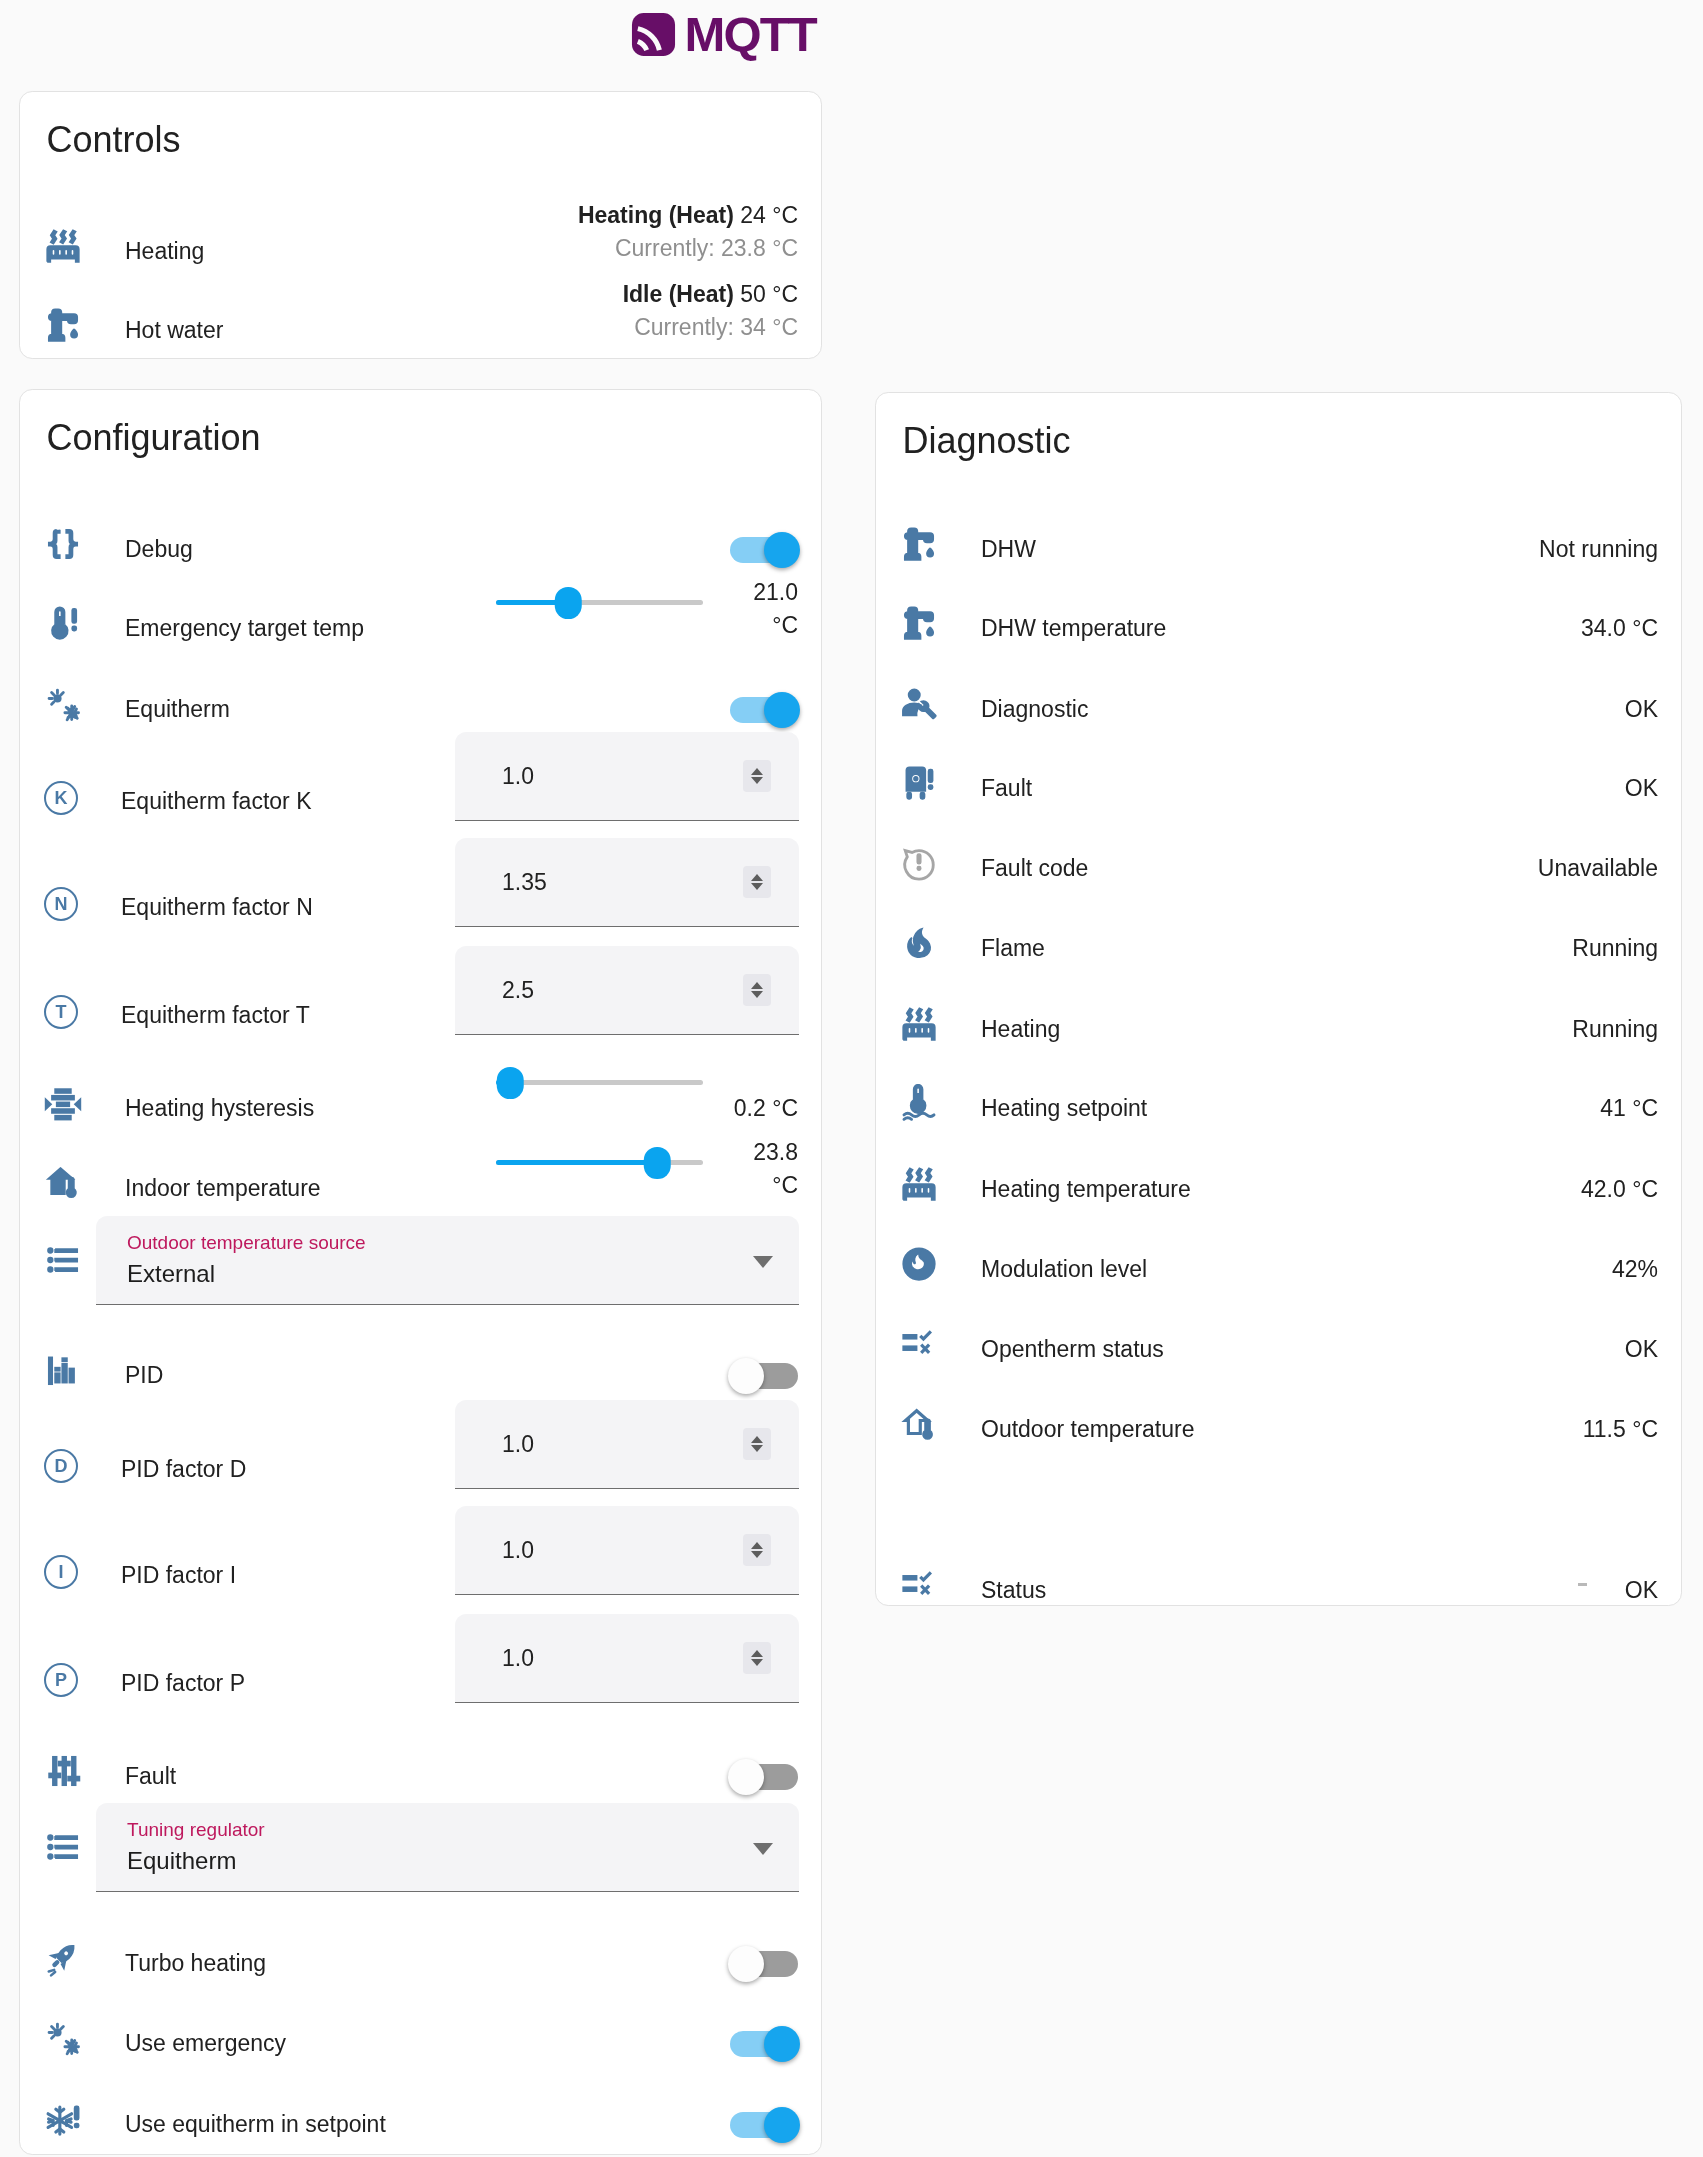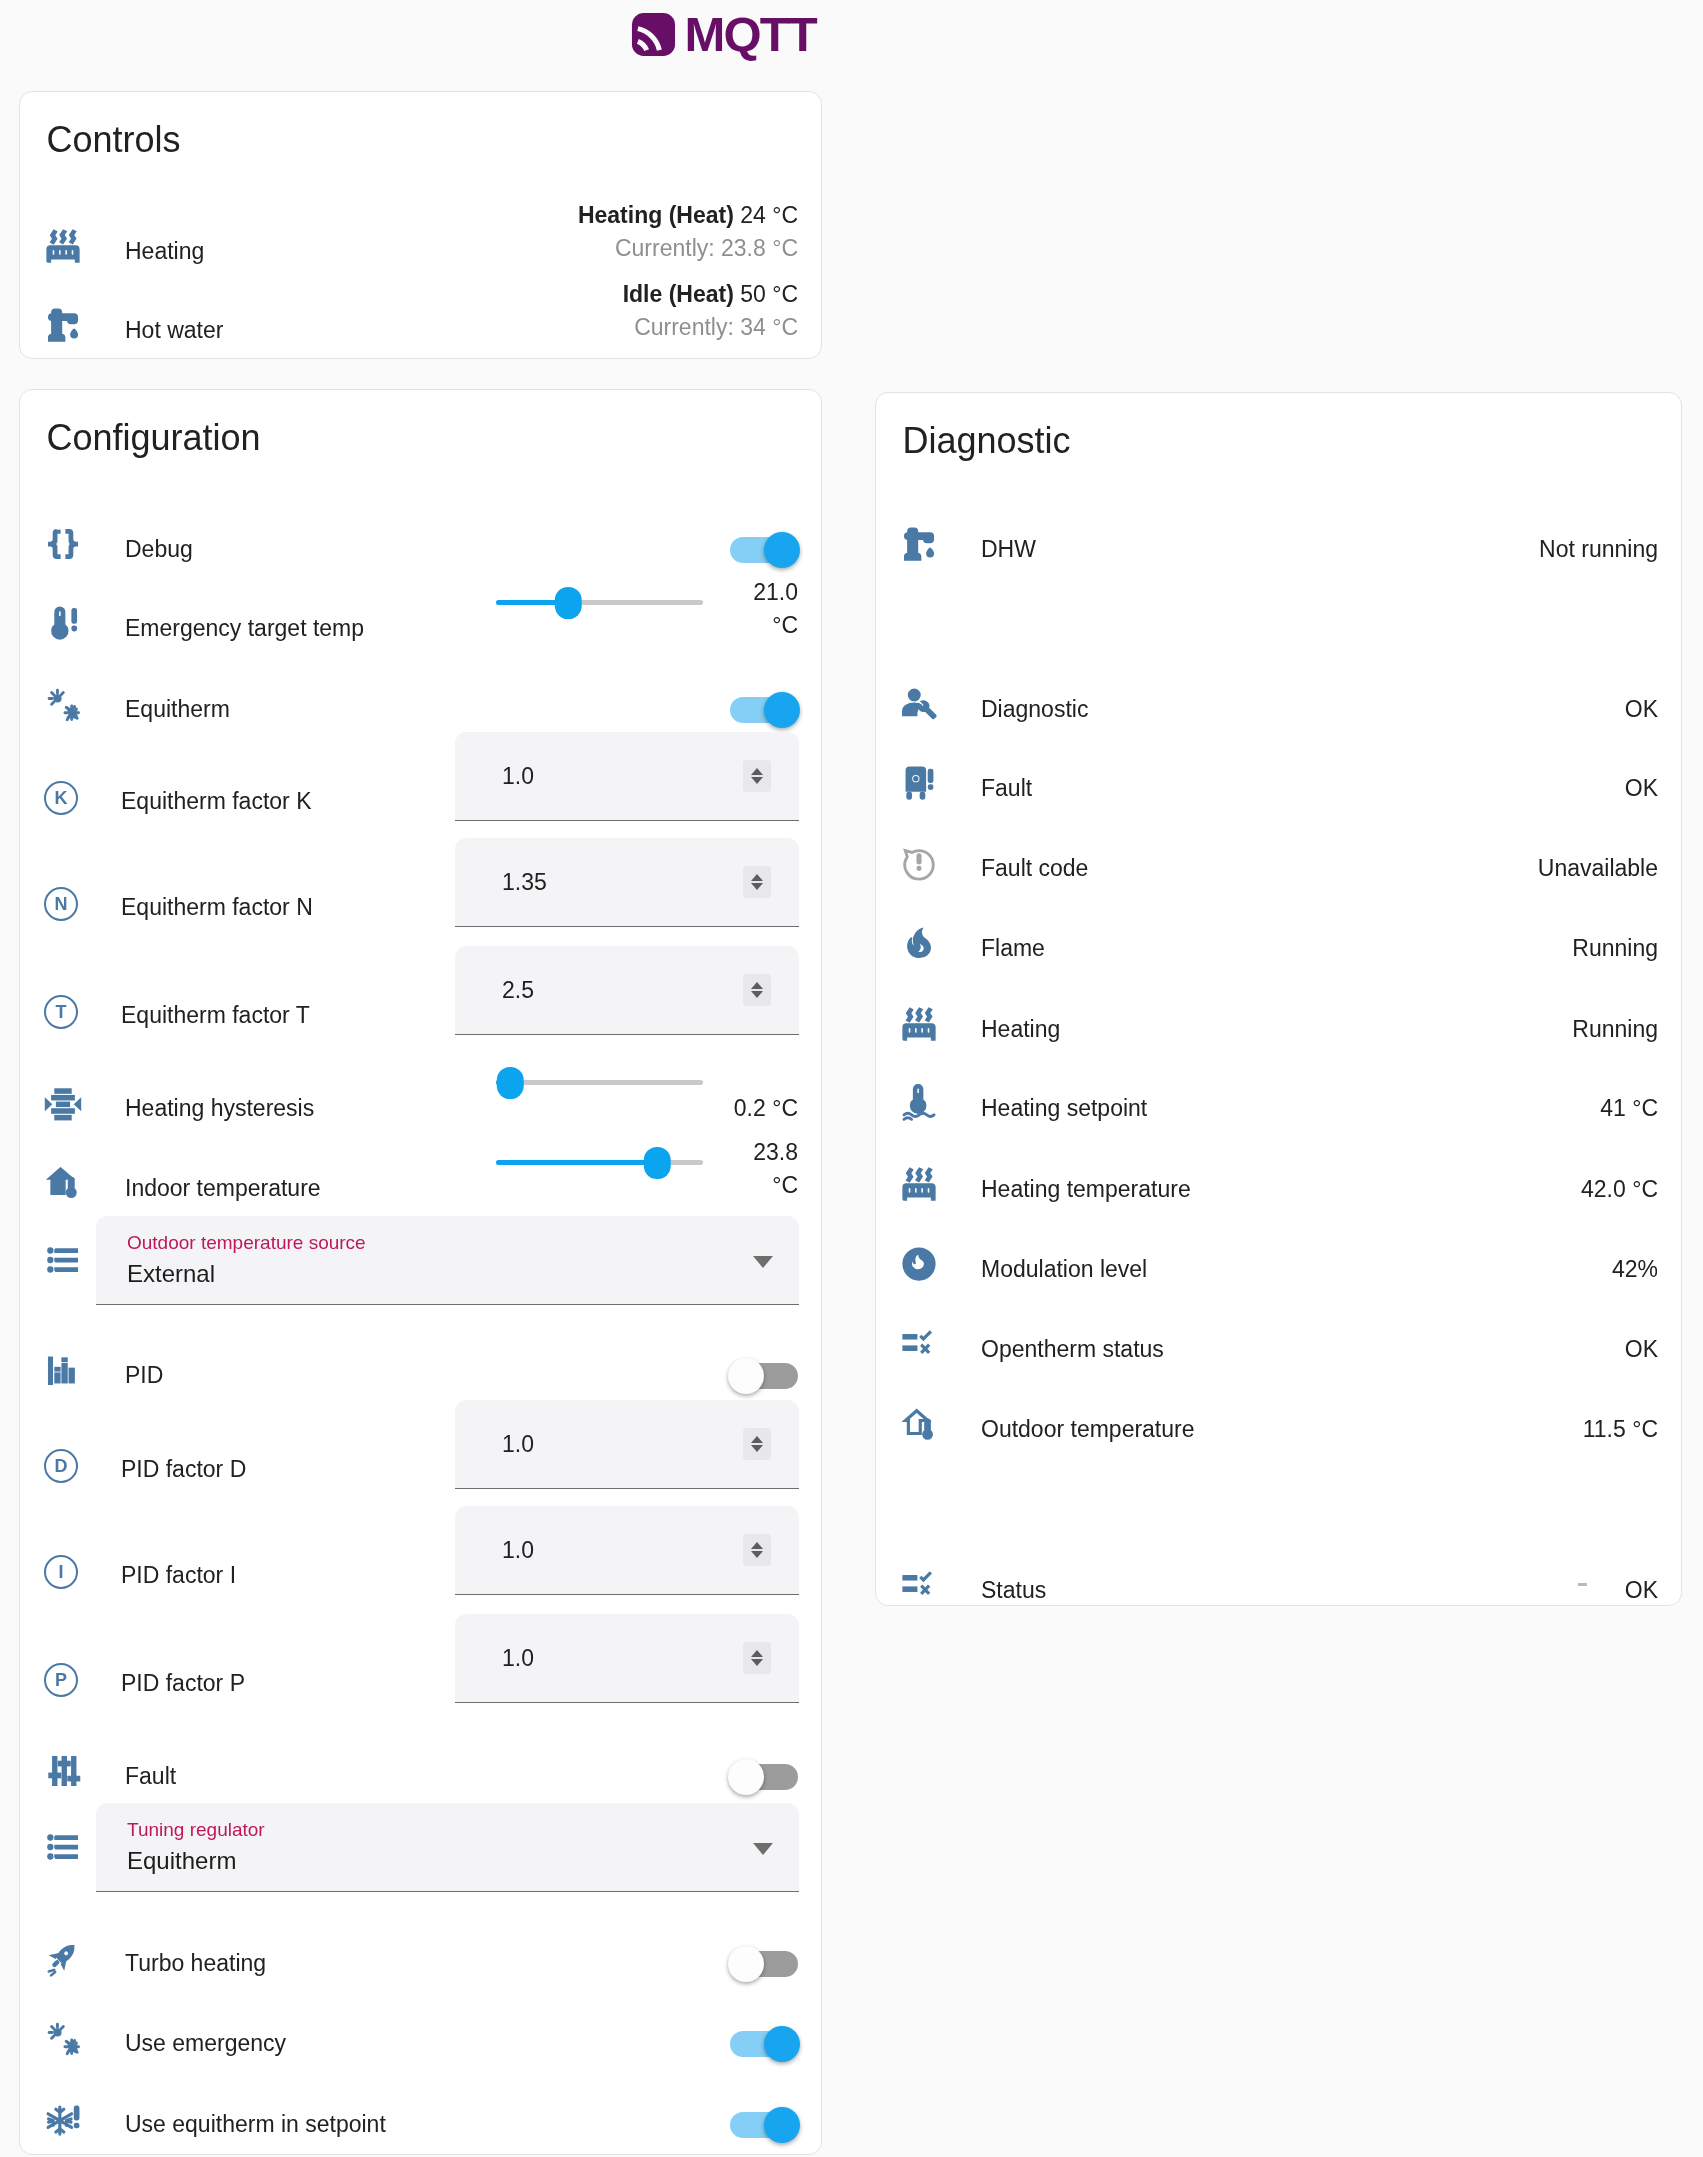--- a/index.html
+++ b/index.html
@@ -470,20 +470,29 @@
 
     <div class="row" style="top:91px;">
       <span class="icon ic-blue">
           <svg viewBox="0 0 40 40" width="38" height="38">
             <use href="#i-waterpump"></use>
           </svg>
         </span>
       <span class="label">DHW</span>
       <span class="value">Not running</span>
     </div>
+    <div class="row" style="top:170px;">
+      <span class="icon ic-blue">
+          <svg viewBox="0 0 40 40" width="38" height="38">
+            <use href="#i-waterpump"></use>
+          </svg>
+        </span>
+      <span class="label">DHW temperature</span>
+      <span class="value">34.0 °C</span>
+    </div>
     <div class="row" style="top:251px;">
       <span class="icon ic-blue">
           <svg viewBox="0 0 40 40" width="38" height="38">
             <use href="#i-accwrench"></use>
           </svg>
         </span>
       <span class="label">Diagnostic</span>
       <span class="value">OK</span>
     </div>
     <div class="row" style="top:330px;">

